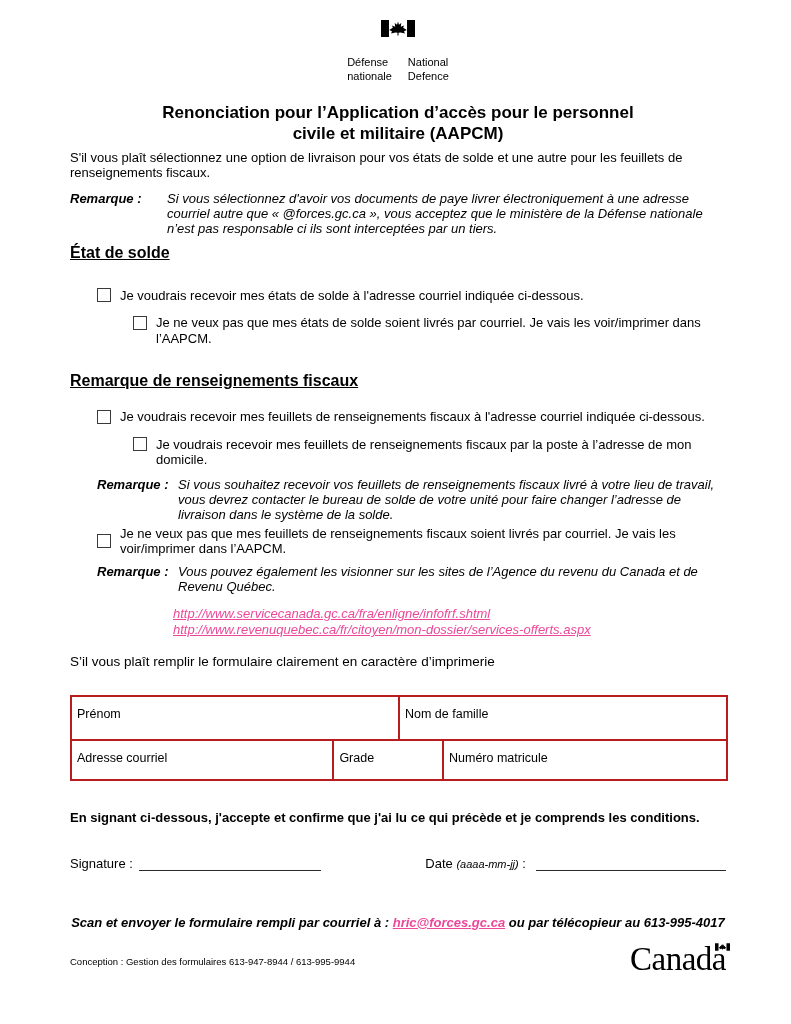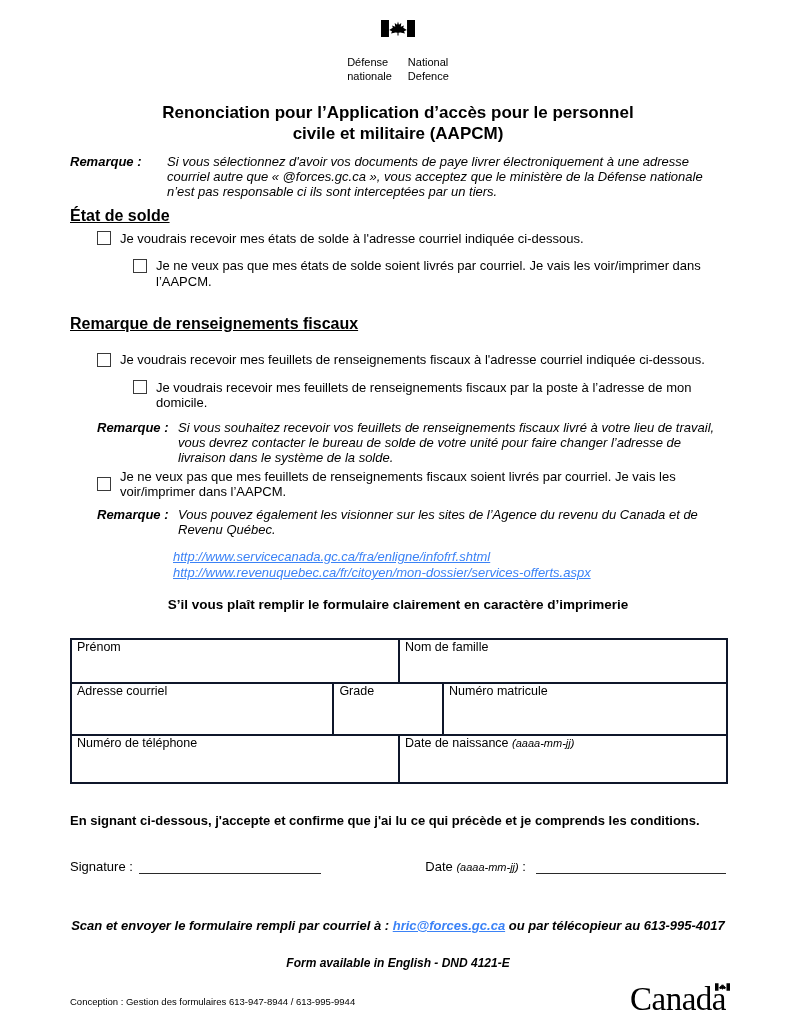--- a/index.html
+++ b/index.html
@@ -28,31 +28,31 @@
   .remark.indent { margin-left:27px; }
   .remark.indent .lbl { flex:0 0 81px; }
   
   .section-heading { font-size:16px; font-weight:bold; text-decoration:underline; }
   .h-etat { margin-top:8px; }
   .h-feuillets { margin-top:26px; }
   
   .cb-row { display:flex; align-items:flex-start; margin-left:27px; font-size:13px; line-height:15.5px; gap:9px; }
   .cb-row.center { align-items:center;justify-content:center; }
   .cb { width:14px; height:14px; border:1.5px solid #3a3a3a; background:#fff; flex:0 0 auto; margin-top:0.5px; cursor:pointer; }
-  .mt16 { margin-top:6px; } .mt12 { margin-top:12px;padding-left:36px; } .mt19 { margin-top:19px; }
+  .mt16 { margin-top:26px; } .mt12 { margin-top:12px;padding-left:36px; } .mt19 { margin-top:19px; }
   .mt9 { margin-top:9px; } .mt4 { margin-top:4px; } .mt7 { margin-top:7px; }
   
   .links { margin-left:103px; margin-top:12px; font-size:13px; line-height:16.5px; font-style:italic; }
-  .link { color:#3b82f6; text-decoration:underline; cursor:pointer; display:inline-block; }
-  
-  .fill-instruction { margin-top:15px; text-align:center; font-weight:bold; font-size:13.5px; }
+  .link { color:#ec4899; text-decoration:underline; cursor:pointer; display:inline-block; }
+  
+  .fill-instruction { margin-top:15px; font-weight:normal; font-size:13.5px; }
   
   table.fields { margin-top:26px; border-collapse:collapse; width:656px; table-layout:fixed; }
-  table.fields td { border:2px solid #0f172a; vertical-align:top; font-size:12.5px; padding:0 5px; }
-  tr.r1 td { height:44px; } tr.r2 td { height:52px; } tr.r3 td { height:48px; }
+  table.fields td { border:2px solid #b91c1c; vertical-align:top; font-size:12.5px; padding:10px 5px; }
+  tr.r1 td { height:44px; } tr.r2 td { height:40px; } tr.r3 td { height:48px; }
   .fmt { font-style:italic; font-size:11px; }
   
   .agreement { margin-top:29px; font-weight:bold; font-size:13px; }
   .sig-row { margin-top:31px; display:flex; align-items:flex-end; font-size:13px; }
   .sig-label { white-space:nowrap; }
   .write-line { border-bottom:1.5px solid #2a2a2a; height:15px; cursor:text; }
   .sig-line { width:192px; margin-left:6px; }
   .date-label { margin-left:104px; white-space:nowrap; }
   .date-line { width:200px; margin-left:10px; }
   
@@ -89,20 +89,21 @@
         <div>Defence</div>
       </div>
     </div>
   </div>
 
   <div class="title">
     <div>Renonciation pour l’Application d’accès pour le personnel</div>
     <div>civile et militaire (AAPCM)</div>
   </div>
 
+  <p class="intro">S'il vous plaît sélectionnez une option de livraison pour vos états de solde et une autre pour les feuillets de renseignements fiscaux.</p>
 
   <div class="remark">
     <span class="lbl">Remarque :</span>
     <span class="txt">Si vous sélectionnez d'avoir vos documents de paye livrer électroniquement à une adresse courriel autre que « @forces.gc.ca », vous acceptez que le ministère de la Défense nationale n’est pas responsable ci ils sont interceptées par un tiers.</span>
   </div>
 
   <div class="section-heading h-etat">État de solde</div>
 
   <div class="cb-row mt16">
     <span class="cb"></span>
@@ -160,29 +161,20 @@
       <td colspan="4">
         <span>Adresse courriel</span>
       </td>
       <td colspan="2">
         <span>Grade</span>
       </td>
       <td colspan="4">
         <span>Numéro matricule</span>
       </td>
     </tr>
-    <tr class="r3">
-      <td colspan="5">
-        <span>Numéro de téléphone</span>
-      </td>
-      <td colspan="5">
-        <span>Date de naissance</span>
-        <span class="fmt">(aaaa-mm-jj)</span>
-      </td>
-    </tr>
     </tbody>
       <colgroup>
       <col style="width:65.6px">
         <col style="width:65.6px">
         <col style="width:65.6px">
         <col style="width:65.6px">
       <col style="width:65.6px">
         <col style="width:44px">
         <col style="width:87.2px">
         <col style="width:65.6px">
@@ -197,21 +189,20 @@
     <span class="sig-label">Signature :</span>
     <span class="write-line sig-line"></span>
     <span class="date-label"><span>Date</span> <span class="fmt">(aaaa-mm-jj)</span><span> :</span></span>
     <span class="write-line date-line"></span>
   </div>
 
   <div class="submit">
     <span>Scan et envoyer le formulaire rempli par courriel à : </span><a class="link">hric@forces.gc.ca</a><span> ou par télécopieur au 613-995-4017</span>
   </div>
 
-  <div class="english">Form available in English - DND 4121-E</div>
 
   <div class="footer">
     <div>
       <div class="design">Conception : Gestion des formulaires 613-947-8944 / 613-995-9944</div>
     </div>
     <div class="wordmark">
       <span>Canada</span>
       <span>
         <svg width="15" height="8" viewBox="0 0 64 32" aria-hidden="true">
           <rect x="0" y="0" width="15" height="32" fill="#000"></rect>

